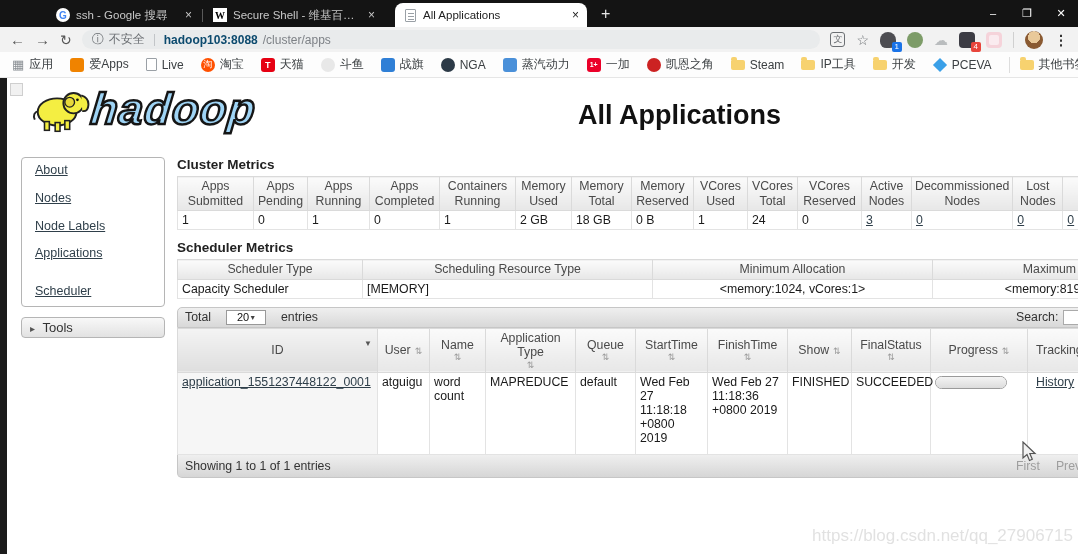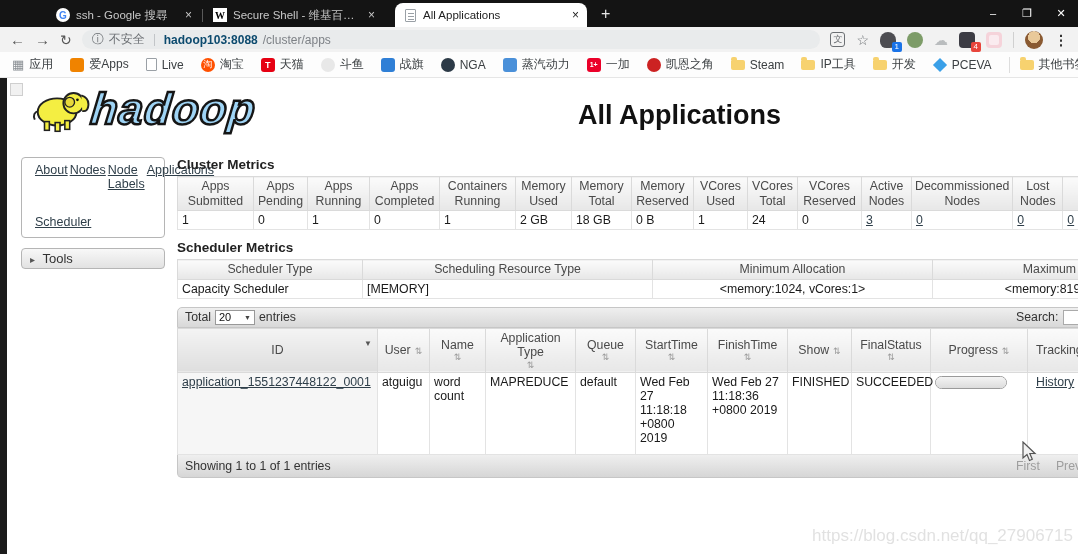--- a/index.html
+++ b/index.html
@@ -87,43 +87,43 @@
   .logo-text { font-size:44px; font-weight:bold; font-style:italic; color:#9fd4f5; letter-spacing:1px;
                -webkit-text-stroke:2.5px #151515; transform:skewX(-6deg); line-height:1; }
   .page-title { text-align:center; padding-top:22px; font-size:27px; font-weight:bold; color:#111; }
 
   .body-row { display:flex; margin-top:26px; align-items:flex-start; }
   .sidebar { width:144px; margin-left:14px; flex:none; font-size:12.5px; }
   .nav-box { border:1px solid #b5b5b5; border-radius:4px; background:#fff; padding-bottom:8px; }
   .nav-head { background:linear-gradient(#fdfdfd,#e4e4e4); border-bottom:1px solid #ccc;
               border-radius:4px 4px 0 0; padding:2px 8px; font-size:13px; color:#222; }
   .nav-head .caret { font-size:10px; color:#444; margin-right:3px; }
-  .nav-links { padding:6px 0 0 13px; display:flex; flex-direction:row; gap:2px; }
+  .nav-links { padding:6px 0 0 13px; display:flex; flex-direction:column; gap:14px; }
   a.lnk { color:#2f3f4a; text-decoration:underline; cursor:pointer; }
   .nav-links a { line-height:1.1; }
   .nav-states { padding-left:30px; margin-top:1px; display:flex; flex-direction:column; font-size:11px; }
   .nav-states a { line-height:1.12; }
   .sched-link { margin-top:23px; padding-left:13px; }
   .tools-bar { margin-top:10px; border:1px solid #b5b5b5; border-radius:4px; padding:2px 8px;
                background:linear-gradient(#f8f8f8,#e2e2e2); font-size:13px; color:#333; }
   .tools-bar .caret { font-size:10px; color:#555; margin-right:4px; }
 
   .main { margin-left:12px; width:1100px; flex:none; }
   .sec-head { font-size:13.5px; font-weight:bold; color:#222; margin-bottom:4px; }
   table { border-collapse:collapse; table-layout:fixed; font-size:12.3px; }
   th { background:linear-gradient(#fbfbfb,#e7e7e7); border:1px solid #dadada; font-weight:normal;
        color:#4a4a4a; text-align:center; padding:2px 3px; line-height:1.18; vertical-align:middle; }
   td { border:1px solid #e3e3e3; padding:2px 4px; vertical-align:top; color:#1a1a1a; }
   .mt { margin-top:10px; }
 
   .dt-bar { margin-top:8px; width:950px; height:21px; background:linear-gradient(#efefef,#d8d8d8);
             border:1px solid #c6c6c6; border-radius:5px 5px 0 0; position:relative; display:flex;
             align-items:center; padding:0 7px; font-size:12.3px; color:#333; }
-  .select-box { background:#fff; border:1px solid #999; height:15px; width:40px; margin:0 4px;
-                display:inline-flex; align-items:center; justify-content:space-between; padding:0 3px;
+  .select-box { background:#fff; border:1px solid #999; height:15px; width:40px; margin:0 15px;
+                display:inline-flex; align-items:center; justify-content:space-between; padding:0 10px;
                 font-size:11px; color:#111; }
   .select-box .sc { font-size:7px; color:#444; }
   .search-wrap { position:absolute; left:838px; display:flex; align-items:center; }
   .search-input { width:110px; height:15px; border:1px solid #aaa; background:#fff; margin-left:5px; }
 
   table.apps { width:950px; }
   table.apps th { height:17px; }
   .th-id { position:relative; background:linear-gradient(#f4f4f4,#dedede); }
   .th-id .sort-desc { position:absolute; right:5px; top:10px; font-size:8px; color:#555; }
   .sort { font-size:9px; color:#999; display:block; }

